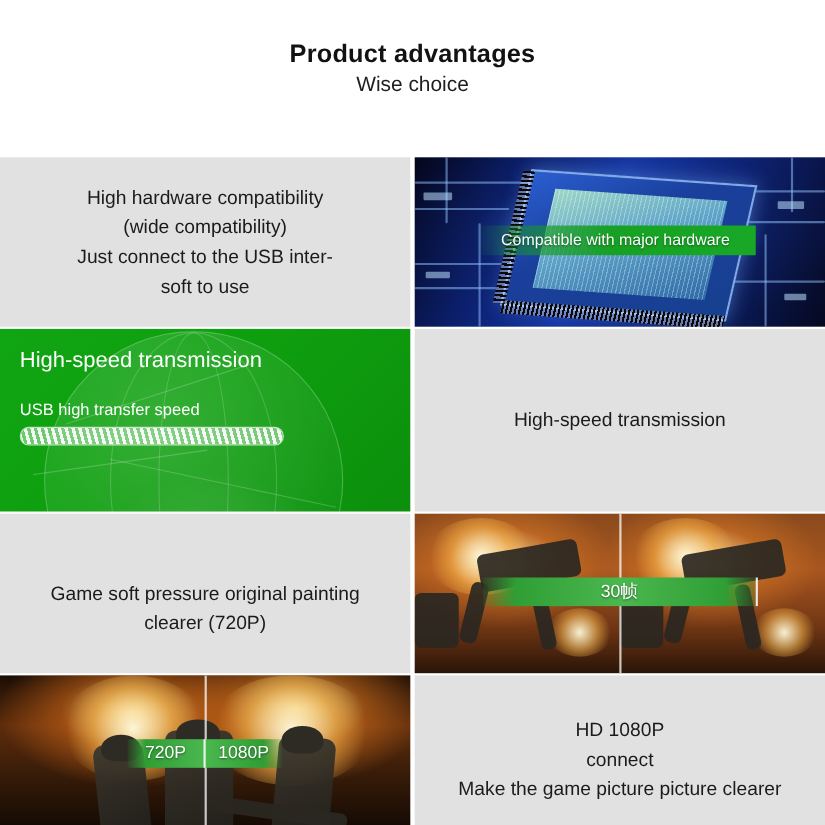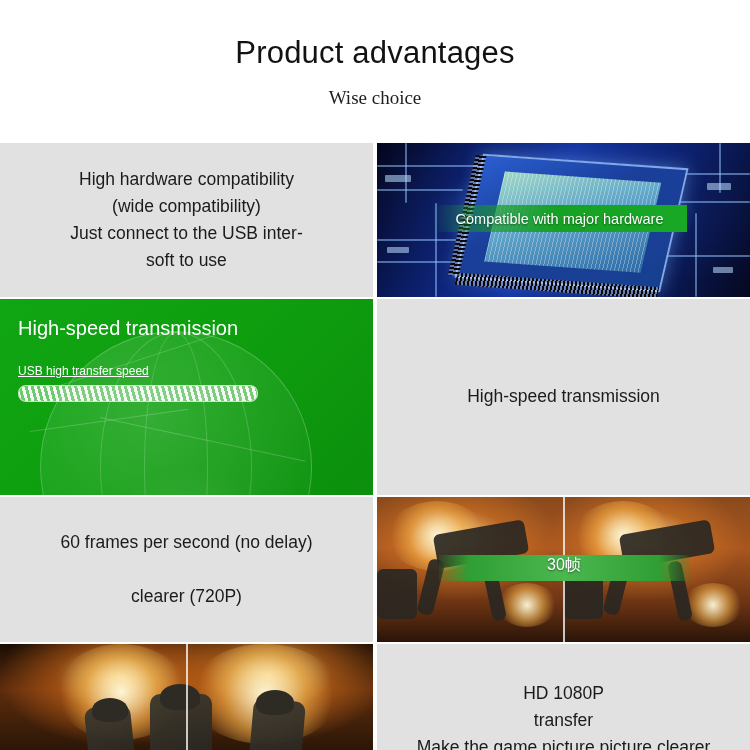--- a/index.html
+++ b/index.html
@@ -26,33 +26,32 @@
     height: 143px;
     background: #ffffff;
     display: flex;
     flex-direction: column;
     align-items: center;
     justify-content: flex-start;
     padding-top: 36px;
     box-sizing: border-box;
   }
   .header-title {
-    font-size: 31px;
-    font-weight: normal;
+    font-size: 23px;
+    font-weight: bold;
     letter-spacing: .2px;
     color: #121212;
     line-height: 1.1;
     text-align: center;
   }
   .header-subtitle {
-    margin-top: 17px;
+    margin-top: 6px;
     font-size: 19px;
     font-weight: normal;
     color: #1e1e1e;
-    font-family: Liberation Serif, serif;
   }
 
   
   .row {
     display: flex;
     width: 750px;
     background: #ffffff;
   }
   .cell {
     position: relative;
@@ -135,21 +134,21 @@
     justify-content: center;
   }
   .green-bar span {
     font-size: 14.5px;
     color: #ffffff;
     white-space: nowrap;
     text-shadow: 0 1px 2px rgba(0,0,0,.45);
   }
 
   
-  .r2 .cell { height: 196px; }
+  .r2 .cell { height: 166px; }
   .speed {
     background:
       radial-gradient(circle 150px at 52% 140%, rgba(255,255,255,.22) 0%, rgba(255,255,255,.05) 48%, rgba(255,255,255,0) 70%),
       linear-gradient(135deg, #10a513 0%, #0e9e0e 50%, #0c8f0d 100%);
     padding: 18px 0 0 18px;
     box-sizing: border-box;
   }
   .globe {
     position: absolute;
     left: 40px; bottom: -108px;
@@ -174,24 +173,23 @@
     transform-origin: left center;
   }
   .speed-title {
     position: relative;
     font-size: 20px;
     color: #ffffff;
     margin-bottom: 24px;
   }
   .speed-sub {
     position: relative;
-    font-size: 12px;
+    font-size: 15px;
     color: #ffffff;
     margin-bottom: 7px;
-    text-decoration: underline;
   }
   .progress {
     position: relative;
     width: 238px; height: 15px;
     border-radius: 8px;
     background: rgba(255,255,255,.28);
     border: 1px solid rgba(255,255,255,.65);
     overflow: hidden;
     display: flex;
     align-items: center;
@@ -346,43 +344,43 @@
       </p>
     </div>
   </div>
 
   <div class="row-sep"></div>
 
   <div class="row r3">
 
     <div class="cell cell-left text-cell">
       <p>
-        <span>60 frames per second (no delay)</span><br>
         <br>
+        <span>Game soft pressure original painting</span><br>
         <span>clearer (720P)</span>
       </p>
     </div>
 
     <div class="cell cell-right fps-img">
       <div class="spark" style="left:10px;top:4px;width:100px;height:70px;"></div>
       <div class="spark" style="left:196px;top:4px;width:100px;height:70px;"></div>
       <div class="spark" style="left:120px;top:86px;width:60px;height:44px;"></div>
       <div class="spark" style="left:306px;top:86px;width:60px;height:44px;"></div>
       <div class="mech" style="left:58px;top:30px;width:92px;height:34px;transform:rotate(-10deg);"></div>
       <div class="mech" style="left:244px;top:30px;width:92px;height:34px;transform:rotate(-10deg);"></div>
       <div class="mech" style="left:46px;top:62px;width:16px;height:56px;transform:rotate(14deg);"></div>
       <div class="mech" style="left:110px;top:64px;width:14px;height:60px;transform:rotate(-12deg);"></div>
       <div class="mech" style="left:232px;top:62px;width:16px;height:56px;transform:rotate(14deg);"></div>
       <div class="mech" style="left:296px;top:64px;width:14px;height:60px;transform:rotate(-12deg);"></div>
       <div class="mech" style="left:0;top:72px;width:40px;height:50px;"></div>
       <div class="mech" style="left:186px;top:72px;width:40px;height:50px;"></div>
 
       <div class="split-line" style="left:186px;"></div>
 
-      <div class="label-bar" style="left:62px;top:58px;width:250px;height:26px;flex-direction:column;">
+      <div class="label-bar" style="left:62px;top:58px;width:250px;height:26px;">
         <div class="lab">30帧</div>
         <div class="label-div"></div>
       </div>
     </div>
   </div>
 
   <div class="row-sep"></div>
 
   <div class="row r4">
 
@@ -392,24 +390,29 @@
       <div class="soldier" style="left:88px;top:62px;width:46px;height:84px;transform:rotate(-6deg);"></div>
       <div class="helmet" style="left:92px;top:54px;width:36px;height:24px;"></div>
       <div class="soldier" style="left:150px;top:50px;width:62px;height:100px;"></div>
       <div class="helmet" style="left:160px;top:40px;width:40px;height:26px;"></div>
       <div class="soldier" style="left:250px;top:56px;width:52px;height:94px;transform:rotate(5deg);"></div>
       <div class="helmet" style="left:256px;top:46px;width:38px;height:25px;"></div>
       <div class="mech" style="left:196px;top:118px;width:120px;height:14px;transform:rotate(8deg);"></div>
 
       <div class="split-line" style="left:186px;"></div>
 
+      <div class="label-bar" style="left:116px;top:58px;width:140px;height:26px;">
+        <div class="lab">720P</div>
+        <div class="label-div"></div>
+        <div class="lab">1080P</div>
+      </div>
     </div>
 
     <div class="cell cell-right text-cell">
       <p>
         <span>HD 1080P</span><br>
-        <span>transfer</span><br>
+        <span>connect</span><br>
         <span>Make the game picture picture clearer</span>
       </p>
     </div>
   </div>
 
 </div>
 
 </body></html>

